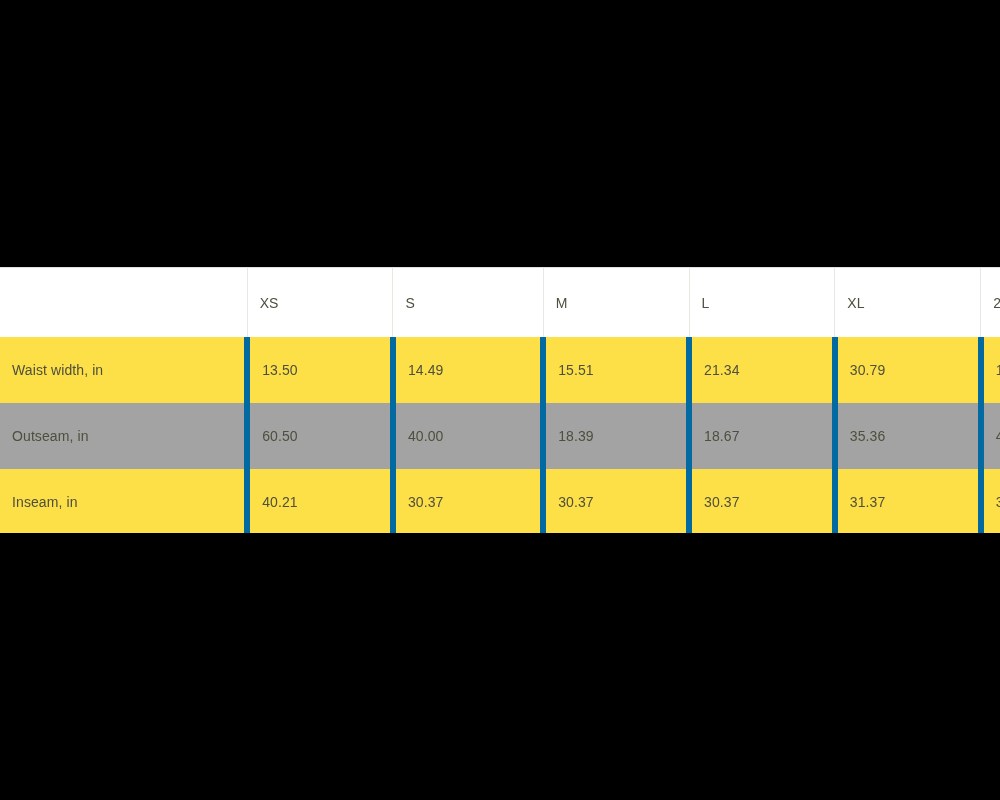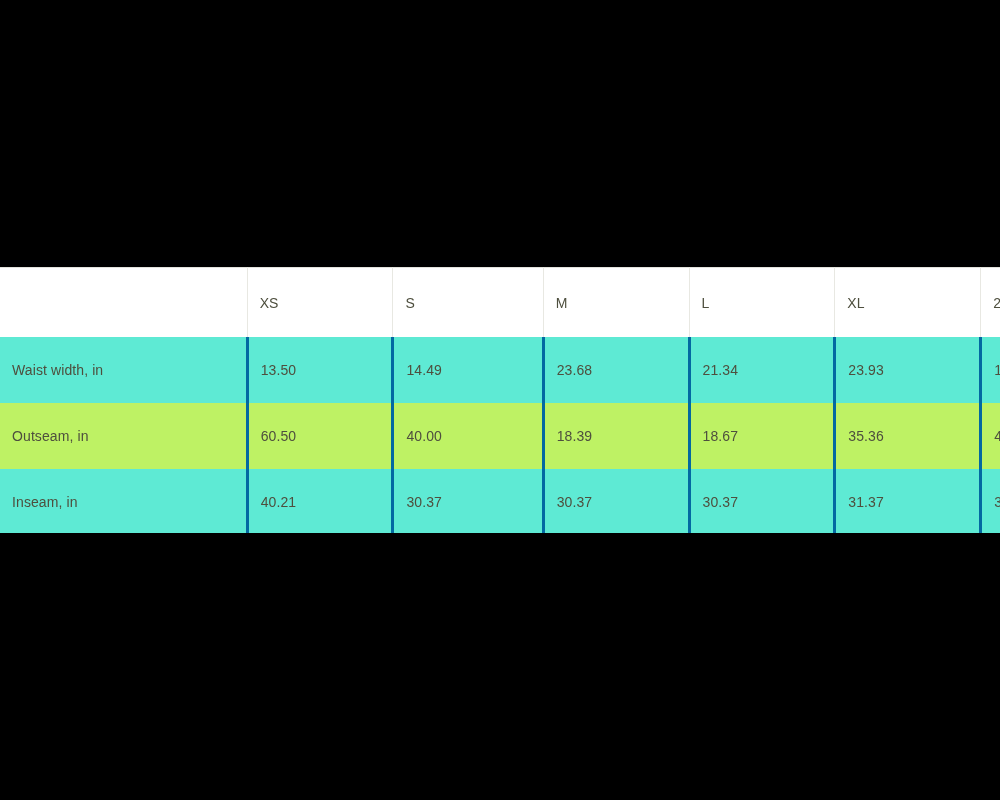--- a/index.html
+++ b/index.html
@@ -64,34 +64,34 @@
     background: #ffffff;
     border-left: 1px solid #e8e8e2;
   }
 
   table.size-table thead th.corner-cell {
     border-left: none;
   }
 
   table.size-table tbody td {
     height: 66px;
-    border-left: 3px solid #0369a1;
+    border-left: 6px solid #0369a1;
   }
 
   table.size-table tbody td.row-label {
     border-left: none;
   }
 
   table.size-table tbody tr.row-shaded td {
-    background: #5eead4;
+    background: #fde047;
     margin-left: 33px;
   }
 
   table.size-table tbody tr.row-plain td {
-    background: #bef264;
+    background: #a3a3a3;
   }
 </style>
 </head>
 <body>
 
 <div class="page">
 
   <div class="table-band">
 
     <table class="size-table">
@@ -116,23 +116,23 @@
           <th>2XL</th>
         </tr>
       </thead>
 
       <tbody>
 
         <tr class="row-shaded">
           <td class="row-label">Waist width, in</td>
           <td>13.50</td>
           <td>14.49</td>
-          <td>23.68</td>
+          <td>15.51</td>
           <td>21.34</td>
-          <td>23.93</td>
+          <td>30.79</td>
           <td>19.25</td>
         </tr>
 
         <tr class="row-plain">
           <td class="row-label">Outseam, in</td>
           <td>60.50</td>
           <td>40.00</td>
           <td>18.39</td>
           <td>18.67</td>
           <td>35.36</td>

